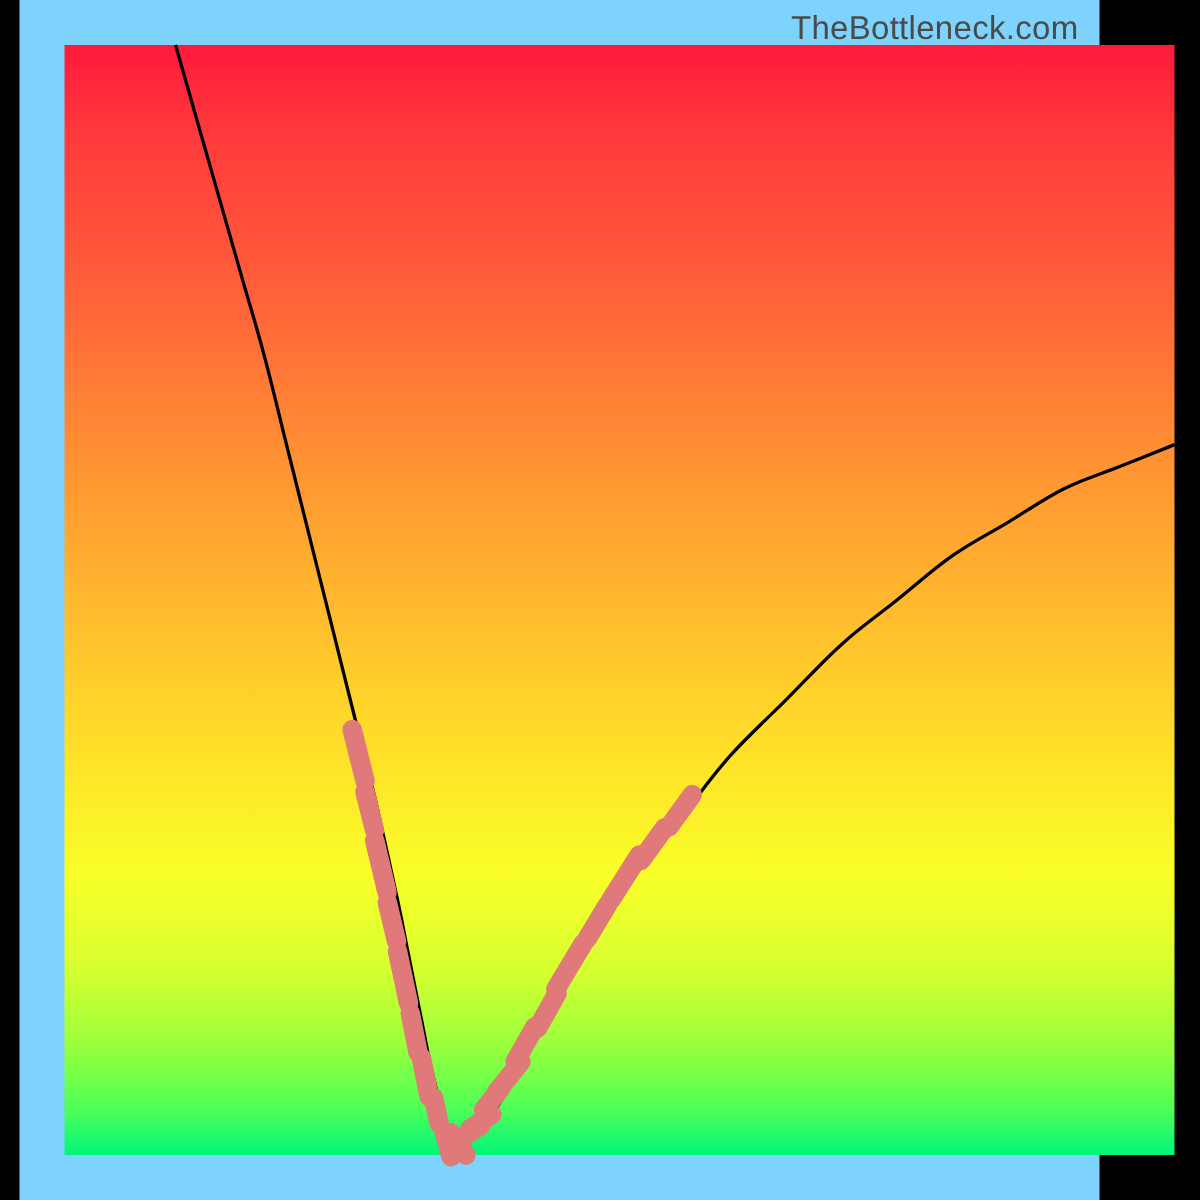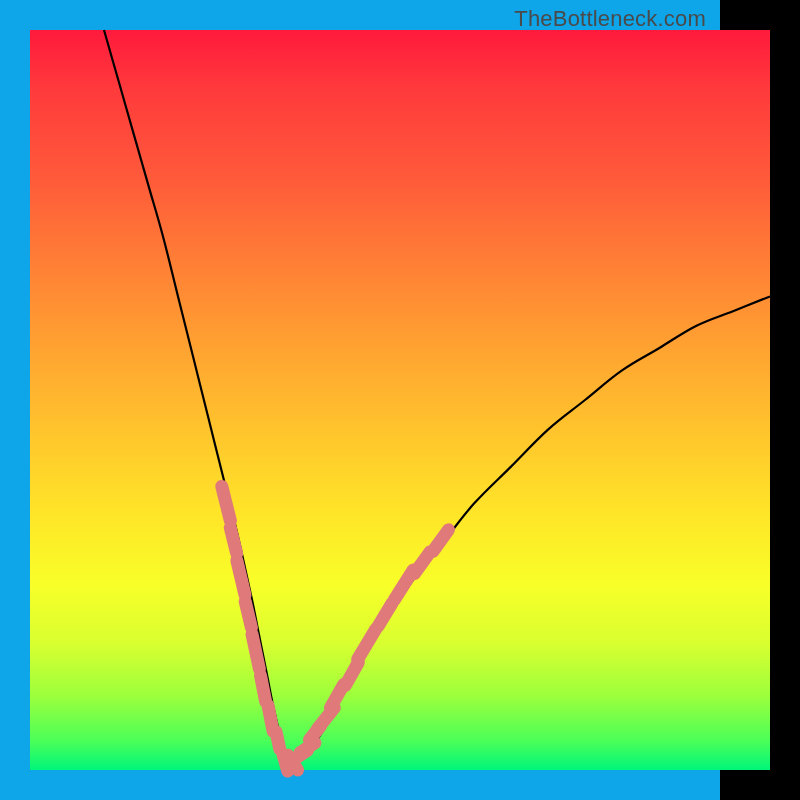--- a/index.html
+++ b/index.html
@@ -6,25 +6,25 @@
     margin: 0;
     padding: 0;
     width: 800px;
     height: 800px;
     background: #000;
     font-family: Arial, Helvetica, sans-serif;
     overflow: hidden;
   }
   .frame {
     position: absolute;
-    left: 0;
+    left: 13px;
     top: 0;
     width: 720px;
     height: 800px;
-    background: #0ea5e9;
+    background: #7dd3fc;
   }
   .plot-area {
     position: absolute;
     left: 30px;
     top: 30px;
     width: 740px;
     height: 740px;
     
     background: linear-gradient(to bottom,
       #ff1a3c 0%,

